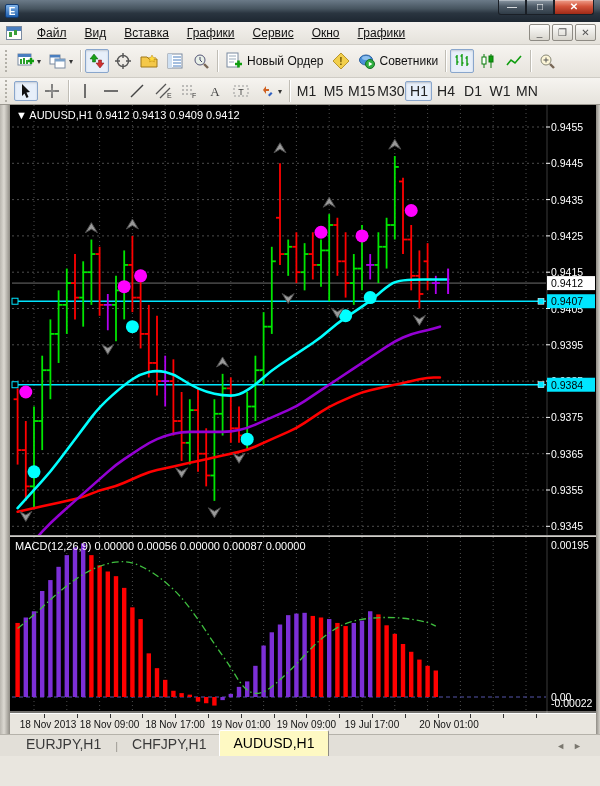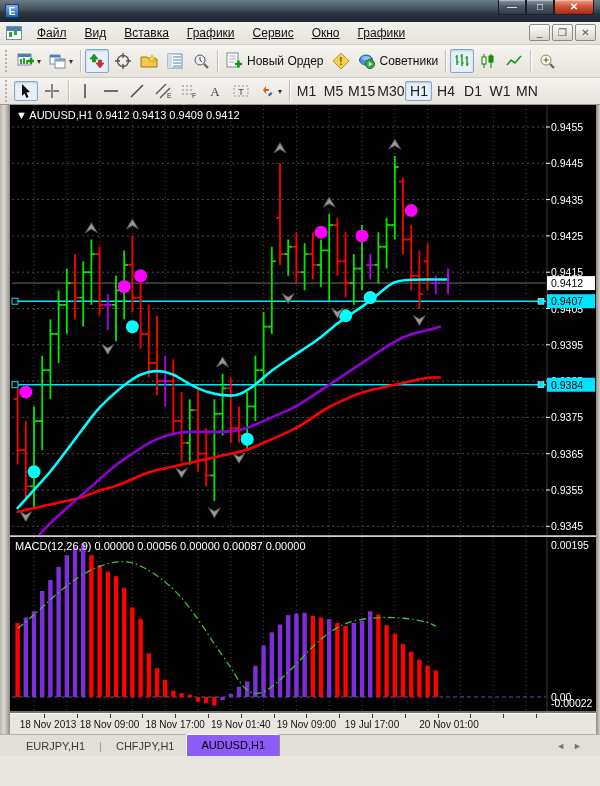--- a/index.html
+++ b/index.html
@@ -49,22 +49,22 @@
   .edge-r{width:4px;background:linear-gradient(90deg,#8f8c85,#d3d0c9);}
   .stack{flex:1;display:flex;flex-direction:column;}
   .sep-h{height:2px;background:linear-gradient(180deg,#888,#e8e5de);}
   svg{display:block;}
   .timeaxis{height:21px;background:#e9e6df;position:relative;font-size:10px;color:#111;border-top:1px solid #fff;}
   .timeaxis .tick{position:absolute;top:0;width:1px;height:4px;background:#333;}
   .timeaxis .tlabel{position:absolute;top:5px;transform:translateX(-50%);white-space:nowrap;}
   
   .tabsrow{height:22px;background:#e2dfd8;display:flex;align-items:flex-end;padding-left:14px;position:relative;
     border-top:1px solid #b5b2aa;}
-  .tab{font-size:11px;color:#3a3a3a;padding:3px 12px 4px;position:relative;}
-  .tab.active{background:#8b5cf6;border:1px solid #8e8b84;border-bottom:none;border-top-color:#fff;border-left-color:#fff;
+  .tab{font-size:14px;color:#3a3a3a;padding:3px 12px 4px;position:relative;}
+  .tab.active{background:#fef9c3;border:1px solid #8e8b84;border-bottom:none;border-top-color:#fff;border-left-color:#fff;
     color:#000;border-radius:2px 2px 0 0;padding:4px 14px 5px;}
   .tabsep{color:#9a978f;align-self:center;font-size:11px;padding:0 2px;}
   .tabnav{position:absolute;right:10px;top:6px;color:#7a776f;font-size:9px;letter-spacing:8px;}
   
   .statusbar{height:15px;background:#e9e6df;border-top:1px solid #fff;position:relative;font-size:11px;color:#111;}
   .ssep{position:absolute;top:2px;width:1px;height:11px;background:#c4c1b9;box-shadow:1px 0 0 #fff;}
   .sig{position:absolute;left:430px;top:3px;display:flex;align-items:flex-end;gap:1px;height:10px;}
   .sig i{display:block;width:2px;background:#1fa11f;}
   .traffic{position:absolute;left:458px;top:1px;}
   .gripcorner{position:absolute;right:1px;bottom:1px;width:12px;height:12px;
@@ -699,21 +699,21 @@
           <div class="tick" style="left: 329.2px;"></div>
           <div class="tick" style="left: 362px;"></div>
           <div class="tick" style="left: 394.8px;"></div>
           <div class="tick" style="left: 427.6px;"></div>
           <div class="tick" style="left: 460.4px;"></div>
           <div class="tick" style="left: 493.2px;"></div>
           <div class="tick" style="left: 526px;"></div>
           <div class="tlabel" style="left: 38px;">18 Nov 2013</div>
           <div class="tlabel" style="left: 99.6px;">18 Nov 09:00</div>
           <div class="tlabel" style="left: 165.2px;">18 Nov 17:00</div>
-          <div class="tlabel" style="left: 230.8px;">19 Nov 01:40</div>
+          <div class="tlabel" style="left: 230.8px;">19 Nov 01:00</div>
           <div class="tlabel" style="left: 296.4px;">19 Nov 09:00</div>
           <div class="tlabel" style="left: 362px;">19 Jul 17:00</div>
           <div class="tlabel" style="left: 439px;">20 Nov 01:00</div>
         </div>
     </div>
     <div class="edge-r"></div>
   </div>
 
   <div class="tabsrow" id="tabsrow">
     <div class="tab">EURJPY,H1</div>

